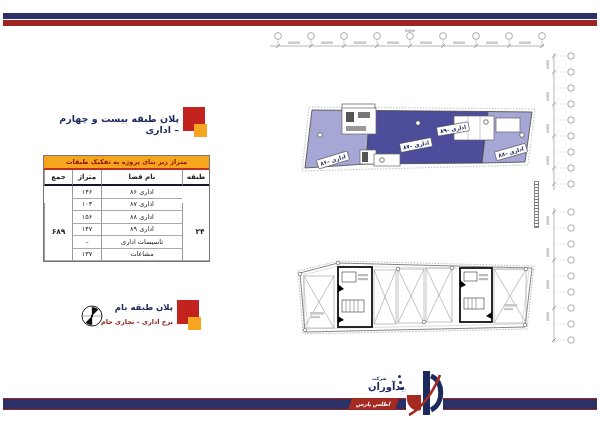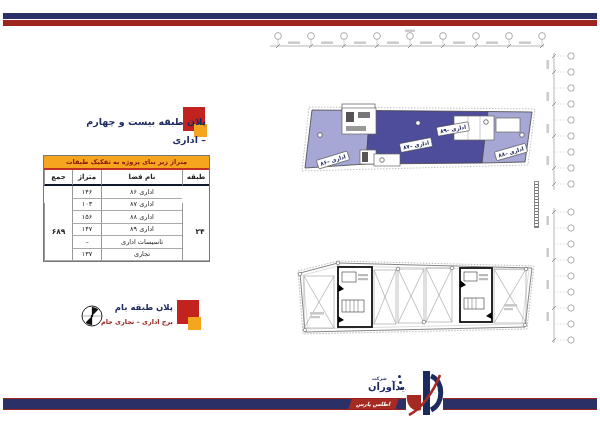--- a/index.html
+++ b/index.html
@@ -163,21 +163,21 @@
         <rect x="2.5" y="106" width="2.4" height="9"></rect>
       <rect x="2.5" y="166" width="2.4" height="9"></rect>
         <rect x="2.5" y="198" width="2.4" height="9"></rect>
       <rect x="2.5" y="230" width="2.4" height="9"></rect>
         <rect x="2.5" y="262" width="2.4" height="9"></rect>
     </g>
   </svg>
 
   <div class="sq-red" style="left:183px;top:107px;width:22px;height:24px;"></div>
   <div class="sq-orange" style="left:194px;top:124px;width:13px;height:13px;"></div>
-  <div class="h1" style="left:55px;top:113px;width:124px;font-size:9.5px;line-height:18px;margin-left:27px;">پلان طبقه بیست و چهارم – اداری</div>
+  <div class="h1" style="left:55px;top:113px;width:124px;font-size:9.5px;line-height:11px;">پلان طبقه بیست و چهارم – اداری</div>
 
   <div class="tbl">
     <div class="tbl-title">متراژ زیر بنای پروژه به تفکیک طبقات</div>
     <div class="tbl-grid">
       <div class="th c1">طبقه</div>
       <div class="th c2">نام فضا</div>
       <div class="th c3">متراژ</div>
       <div class="th c4">جمع</div>
 
       <div class="td merge c1" style="grid-row:2/8;padding-left:8px;">۲۴</div>
@@ -185,21 +185,21 @@
       <div class="td c2 r2">اداری ۸۶</div>
       <div class="td c3 r2">۱۴۶</div>
       <div class="td c2 r3">اداری ۸۷</div>
       <div class="td c3 r3">۱۰۳</div>
       <div class="td c2 r4">اداری ۸۸</div>
       <div class="td c3 r4">۱۵۶</div>
       <div class="td c2 r5">اداری ۸۹</div>
       <div class="td c3 r5">۱۴۷</div>
       <div class="td c2 r6">تاسیسات اداری</div>
       <div class="td c3 r6">–</div>
-      <div class="td c2 r7">تجاری</div>
+      <div class="td c2 r7">مشاعات</div>
       <div class="td c3 r7">۱۳۷</div>
 
       <div class="td merge c4" style="grid-row:2/8;">۶۸۹</div>
     </div>
   </div>
 
   <svg class="abs" style="left:80px;top:304px;" width="24" height="24" viewBox="0 0 24 24">
     <circle cx="12" cy="12" r="10" fill="#fff" stroke="#222" stroke-width="1"></circle>
     <line x1="12" y1="2" x2="12" y2="22" stroke="#666" stroke-width="0.5"></line>
     <line x1="2" y1="12" x2="22" y2="12" stroke="#666" stroke-width="0.5"></line>

